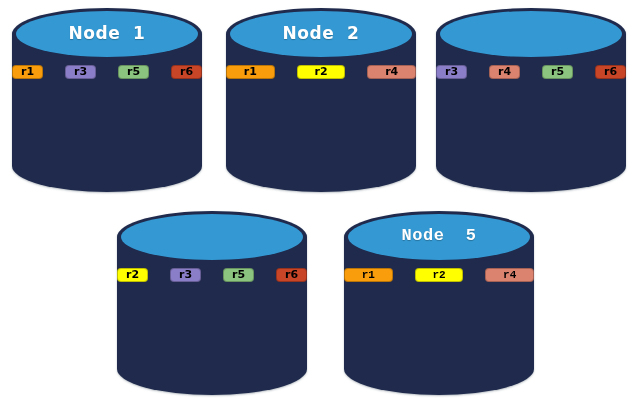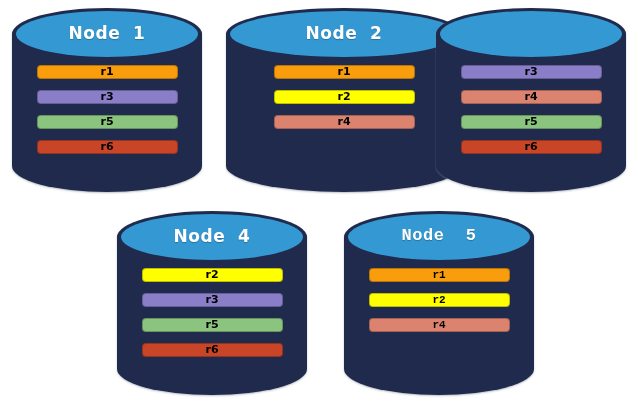--- a/index.html
+++ b/index.html
@@ -14,21 +14,21 @@
     height: 402px;
     background: #ffffff;
     overflow: hidden;
   }
   .cylinder {
     position: absolute;
     width: 190px;
     height: 184px;
   }
   .c1 { left: 12px;  top: 8px; }
-  .c2 { left: 226px; top: 8px; padding-left: 46px; }
+  .c2 { left: 226px; top: 8px; }
   .c3 { left: 436px; top: 8px; }
   .c4 { left: 117px; top: 211px; }
   .c5 { left: 344px; top: 211px; font-family: Liberation Mono, monospace; }
 
   .cyl-body {
     position: absolute;
     left: 0; right: 0; top: 0; bottom: 0;
     background: #1F2A4C;
     border-radius: 50% / 26px;
     box-shadow: 0 1px 2px rgba(130, 140, 150, 0.55);
@@ -53,23 +53,23 @@
     font-weight: 700;
     letter-spacing: 0.5px;
     white-space: pre;
     text-shadow: 0 1px 1px rgba(0,0,0,0.25);
   }
   .bars {
     position: absolute;
     left: 0; right: 0;
     top: 57px;
     display: flex;
-    flex-direction: column;
+    flex-direction: row;
     align-items: center;
-    gap: 11px;
+    gap: 22px;
   }
   .bar {
     box-sizing: border-box;
     width: 141px;
     height: 14px;
     line-height: 12px;
     border-radius: 4px;
     border: 1px solid rgba(0,0,0,0.25);
     text-align: center;
     color: #000000;
@@ -112,21 +112,20 @@
         <div class="bar" style="background: rgb(139, 126, 200);">r3</div>
         <div class="bar" style="background: rgb(220, 131, 112);">r4</div>
         <div class="bar" style="background: rgb(139, 196, 127);">r5</div>
         <div class="bar" style="background: rgb(200, 69, 40);">r6</div>
       </div>
   </div>
 
   <div class="cylinder c4">
     <div class="cyl-body"></div>
     <div class="cyl-top"></div>
-    <div class="cyl-title">Node  4</div>
     <div class="bars">
         <div class="bar" style="background: rgb(255, 255, 0);">r2</div>
         <div class="bar" style="background: rgb(139, 126, 200);">r3</div>
         <div class="bar" style="background: rgb(139, 196, 127);">r5</div>
         <div class="bar" style="background: rgb(200, 69, 40);">r6</div>
       </div>
   </div>
 
   <div class="cylinder c5">
     <div class="cyl-body"></div>

